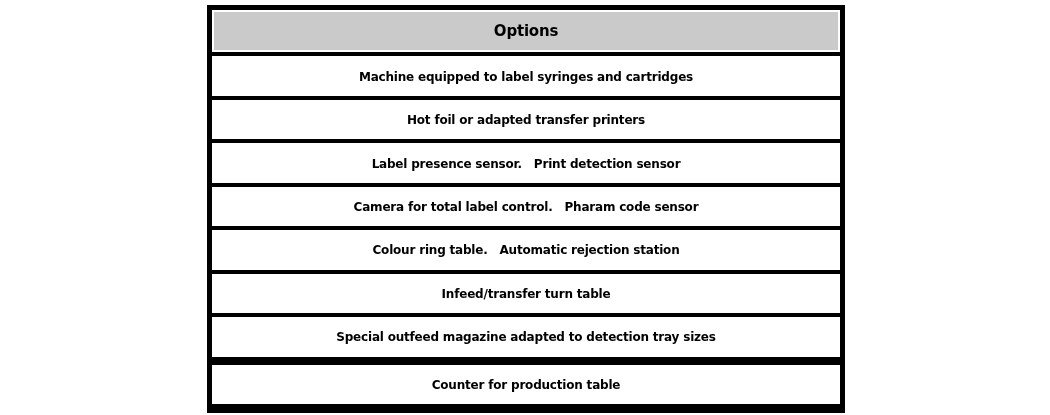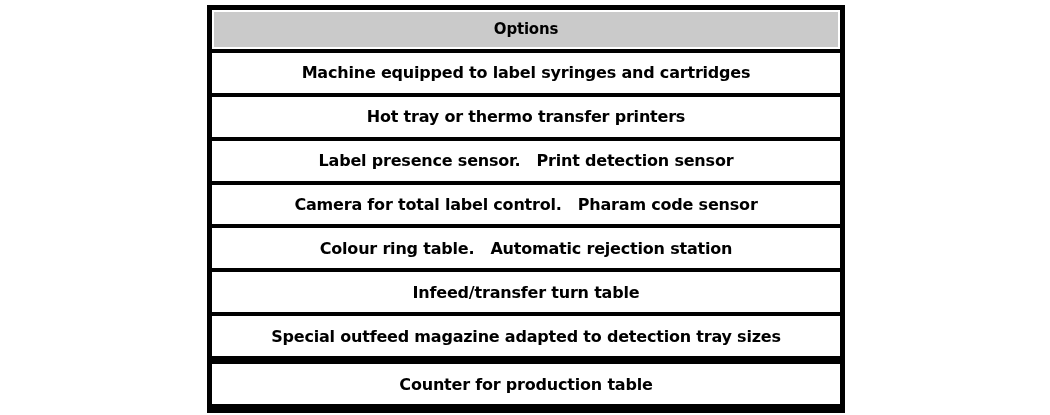--- a/index.html
+++ b/index.html
@@ -38,21 +38,21 @@
   }
   .t-row.header {
     background: #cacaca;
   }
   .sep {
     flex: 0 0 4px;
     height: 4px;
     background: #000000;
   }
   .cell-label {
-    font-size: 16px;
+    font-size: 12px;
     font-weight: bold;
     color: #000000;
     white-space: pre;
     letter-spacing: -0.2px;
     line-height: 1;
     padding-top: 1px;
   }
   .t-row.header .cell-label {
     font-size: 15px;
   }
@@ -63,21 +63,21 @@
 <div class="options-table">
   <div class="t-row header">
     <span class="cell-label">Options</span>
   </div>
   <div class="sep"></div>
   <div class="t-row">
     <span class="cell-label">Machine equipped to label syringes and cartridges</span>
   </div>
   <div class="sep"></div>
   <div class="t-row">
-    <span class="cell-label">Hot tray or thermo transfer printers</span>
+    <span class="cell-label">Hot foil or adapted transfer printers</span>
   </div>
   <div class="sep"></div>
   <div class="t-row">
     <span class="cell-label">Label presence sensor.   Print detection sensor</span>
   </div>
   <div class="sep"></div>
   <div class="t-row">
     <span class="cell-label">Camera for total label control.   Pharam code sensor</span>
   </div>
   <div class="sep"></div>

